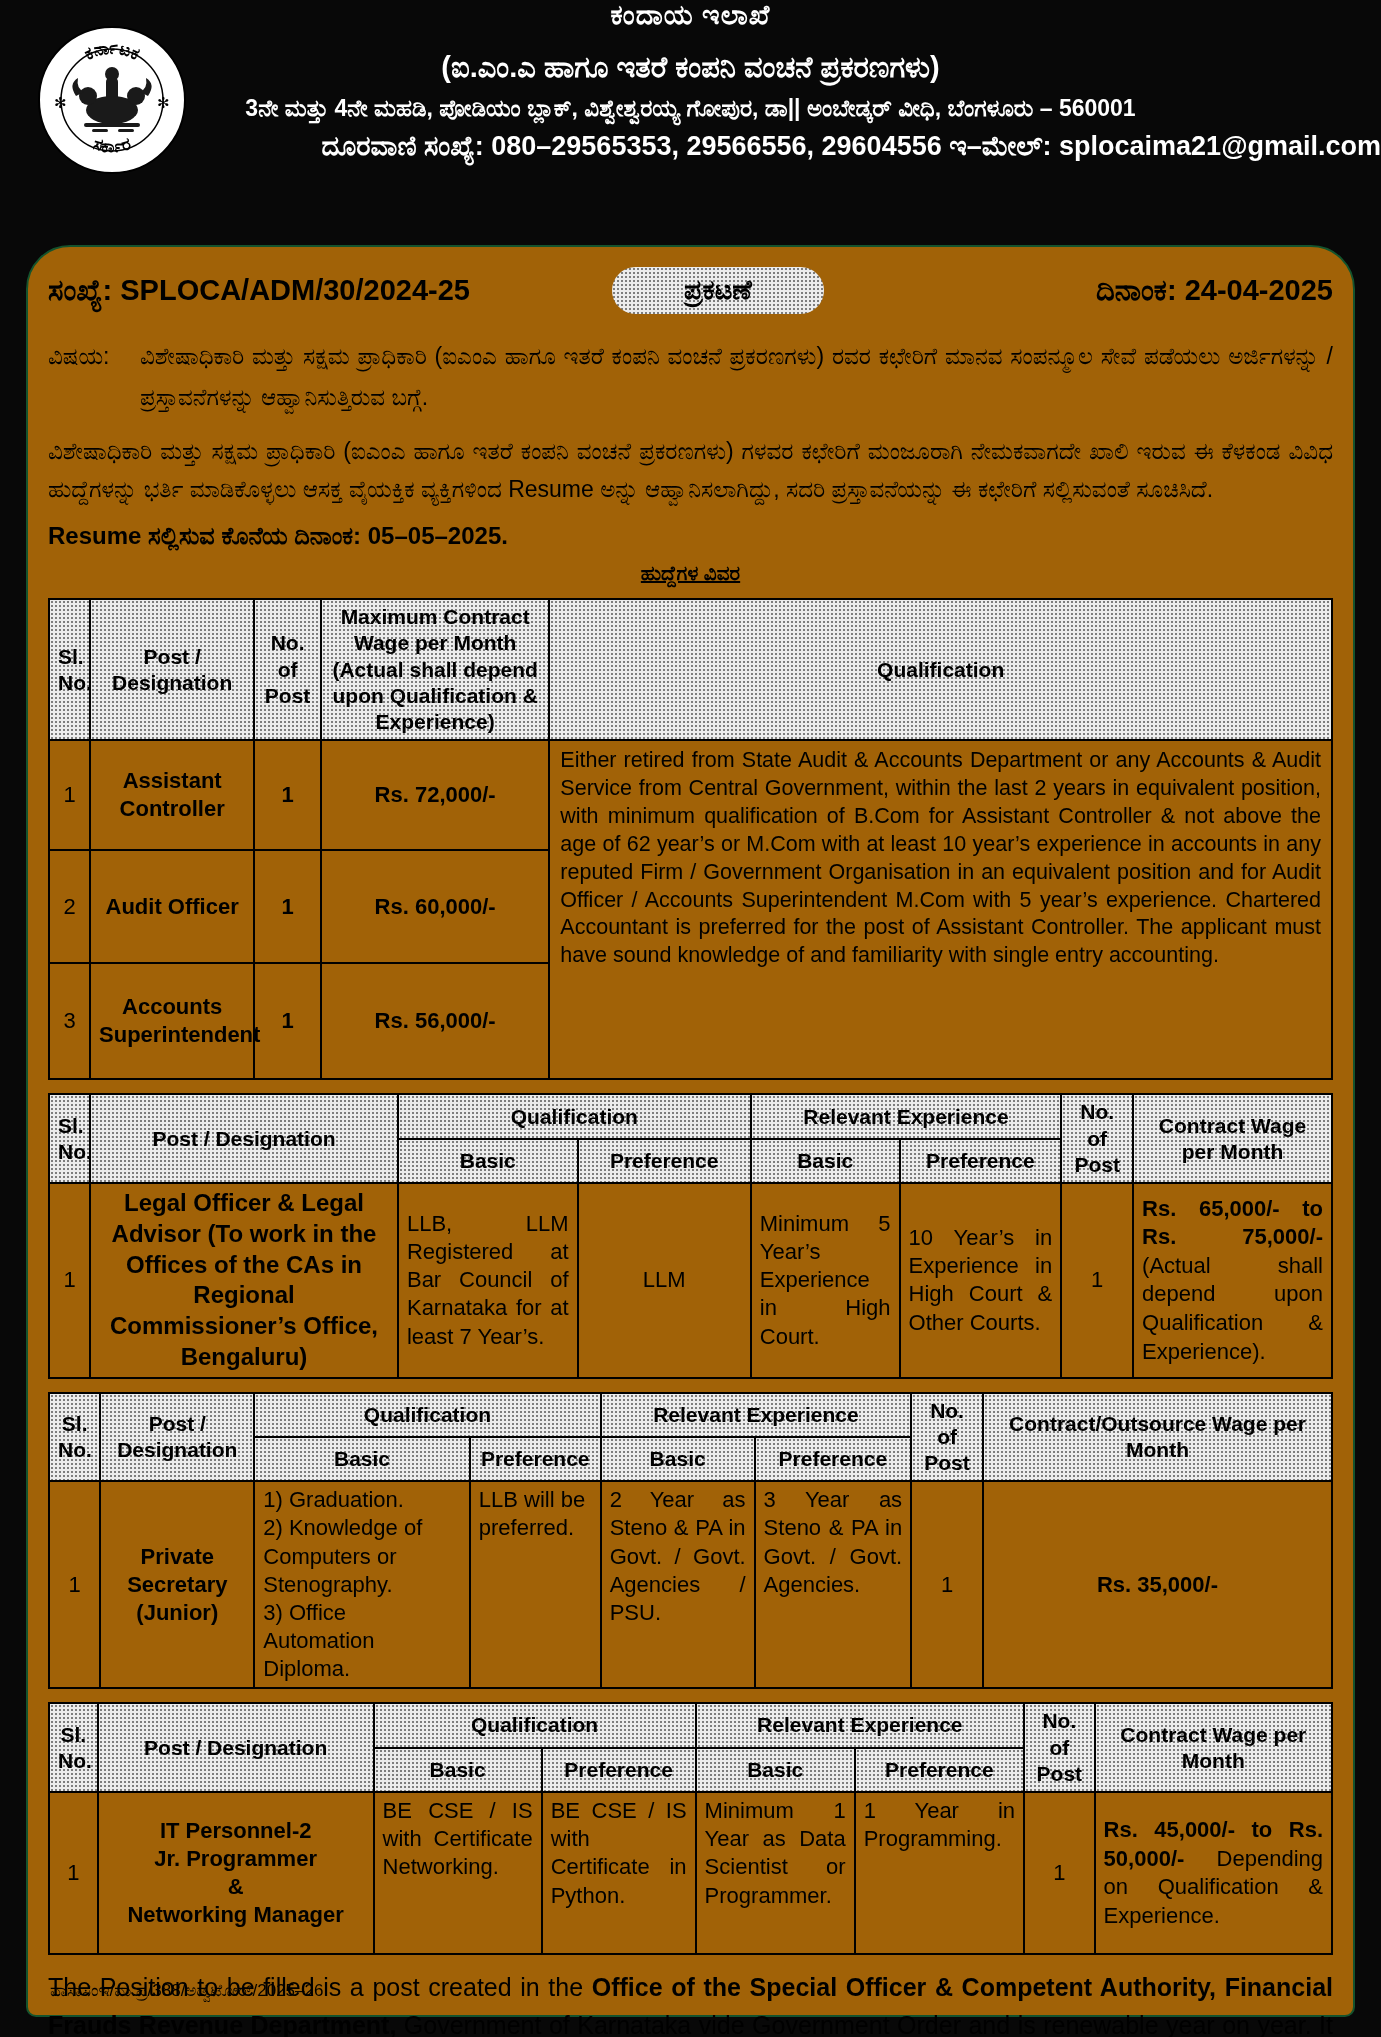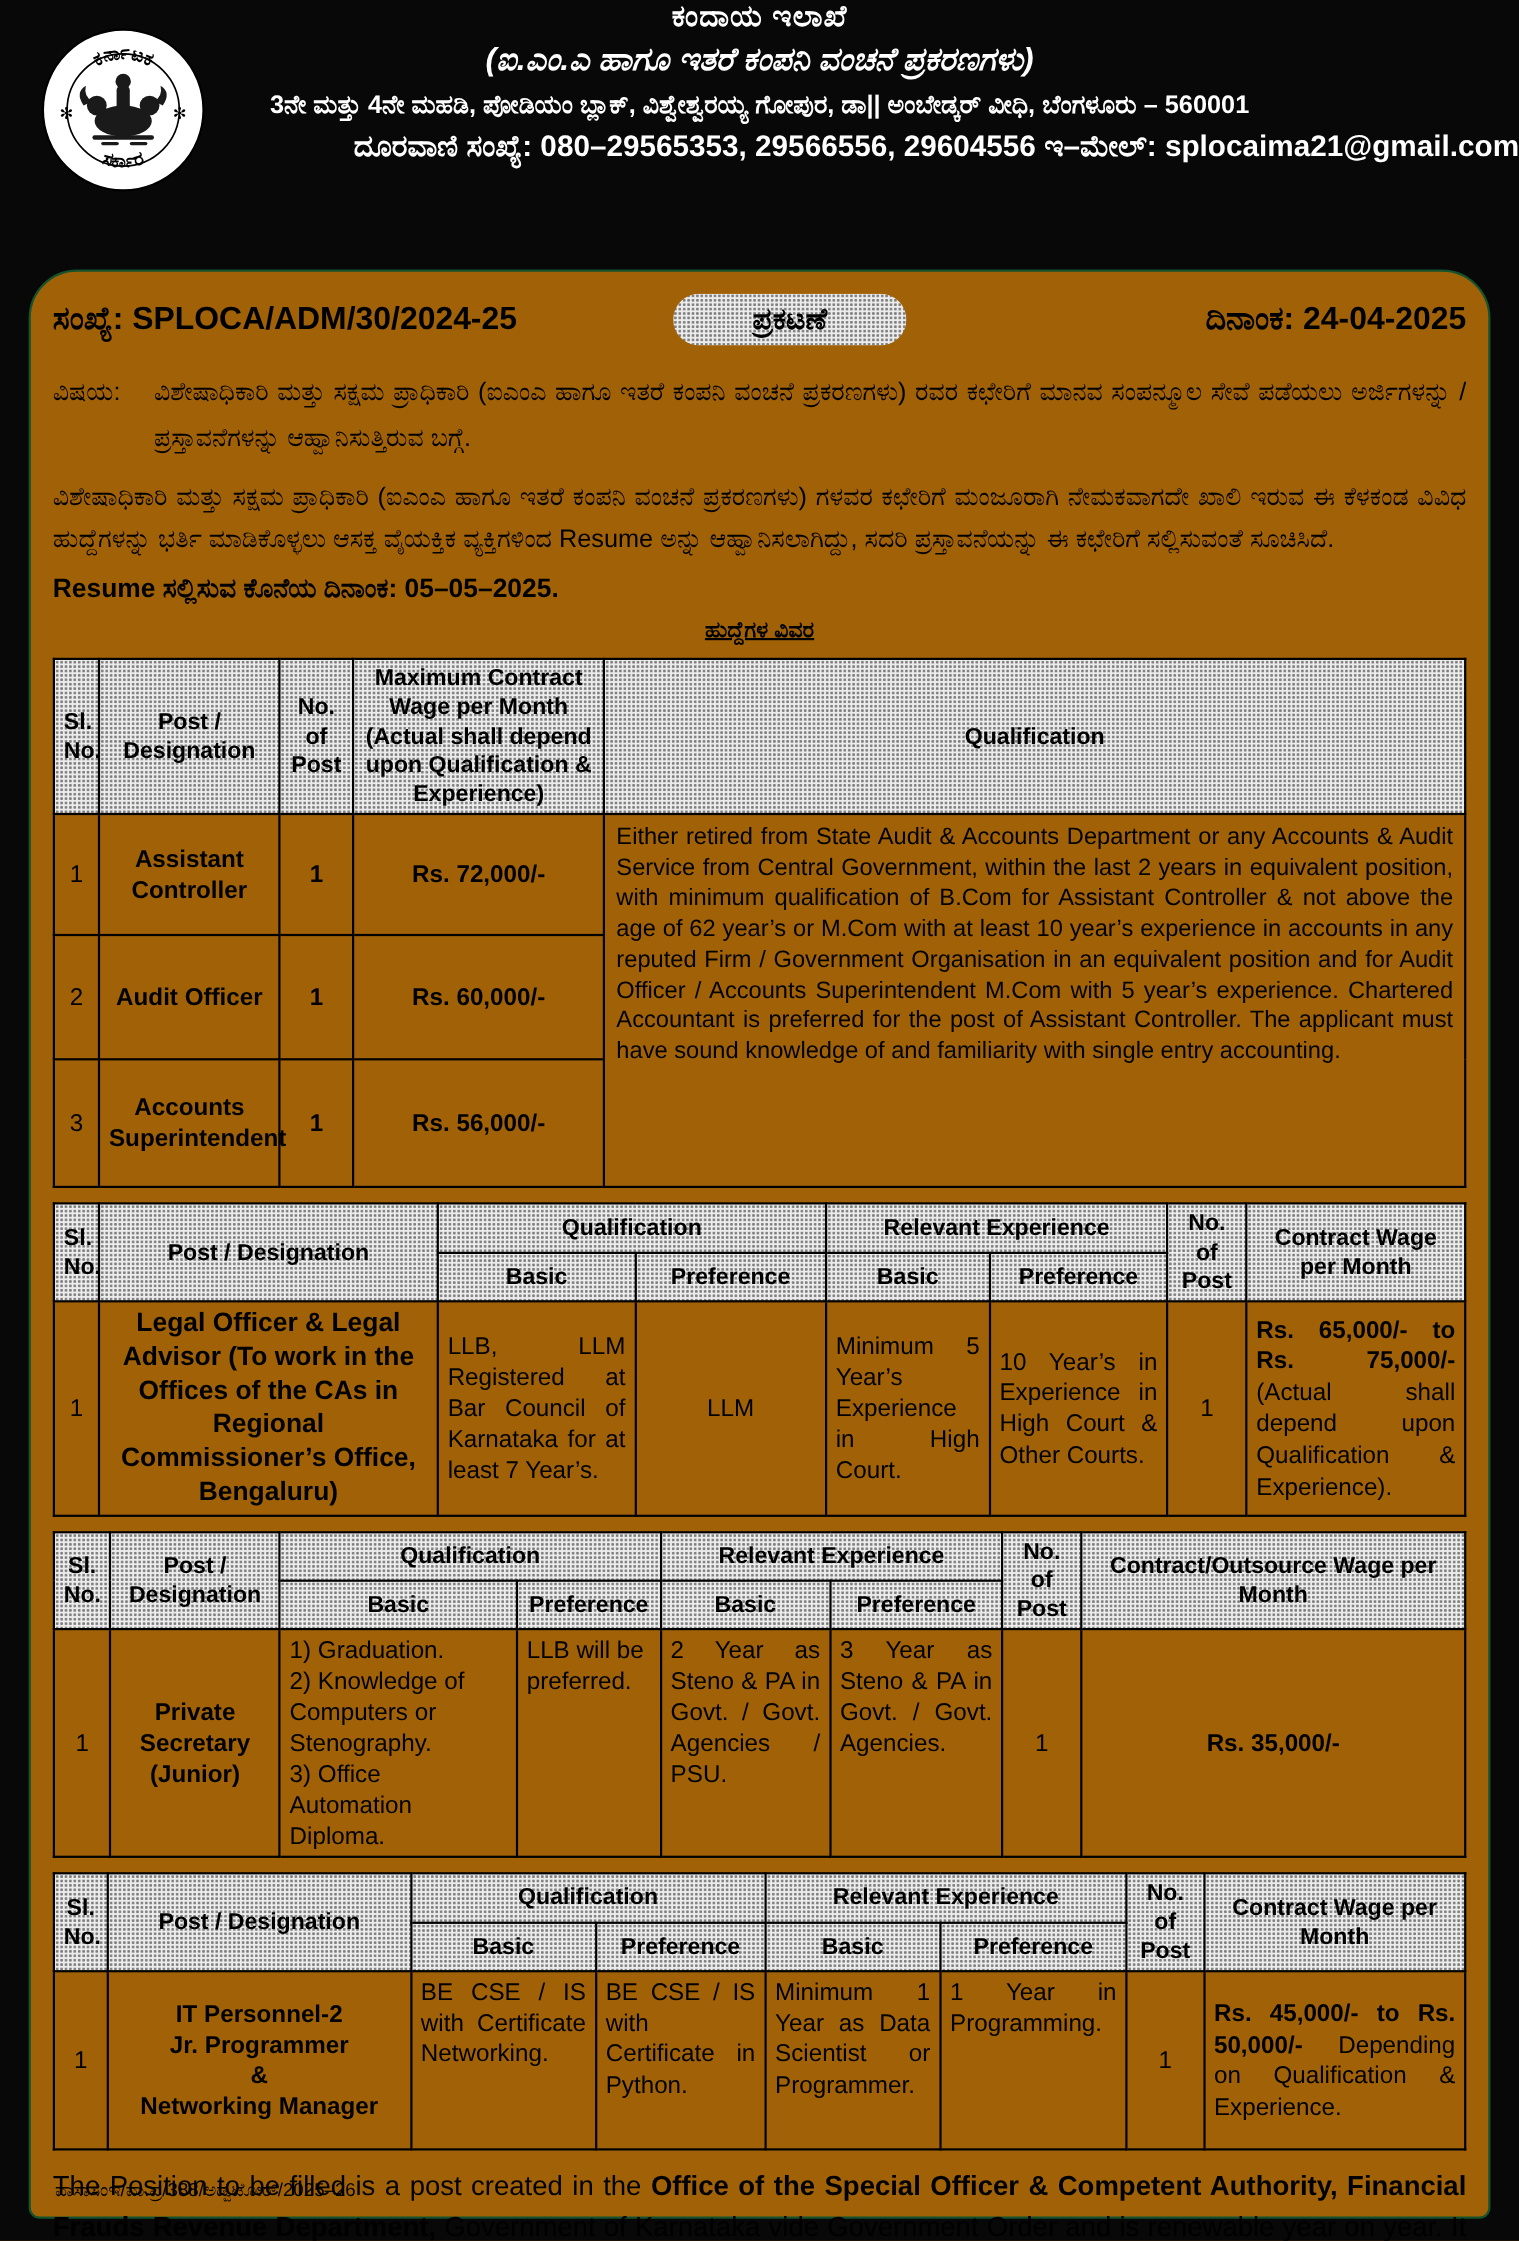--- a/index.html
+++ b/index.html
@@ -5,21 +5,21 @@
   html,body{margin:0;padding:0;}
   body{
     width:1381px;height:2037px;background:#050505;overflow:hidden;
     font-family:"Liberation Sans", sans-serif;color:#000;position:relative;
   }
   .page{position:absolute;inset:0;background:#080808;}
   
   .header{position:absolute;top:0;left:0;right:0;height:245px;color:#fff;text-align:center;}
   .h-dept{font-size:27px;font-weight:bold;letter-spacing:1px;}
   .h-office{margin-top:8px;font-size:41px;font-weight:bold;letter-spacing:1px;}
-  .h-sub{margin-top:8px;font-size:29px;font-weight:bold;font-style:italic;}
+  .h-sub{margin-top:20px;font-size:29px;font-weight:bold;}
   .h-addr{margin-top:10px;font-size:23px;font-weight:bold;}
   .h-contact{margin-top:9px;font-size:27px;font-weight:bold;text-align:right;}
   .emblem{position:absolute;left:36px;top:24px;width:152px;height:152px;}
   
   .panel{
     position:absolute;left:26px;right:26px;top:245px;bottom:20px;
     background:#a16207;border:2px solid #14532d;border-radius:44px 44px 10px 10px;
     padding:16px 20px;box-sizing:border-box;
   }
   .refrow{display:flex;align-items:center;justify-content:space-between;margin-top:4px;}

